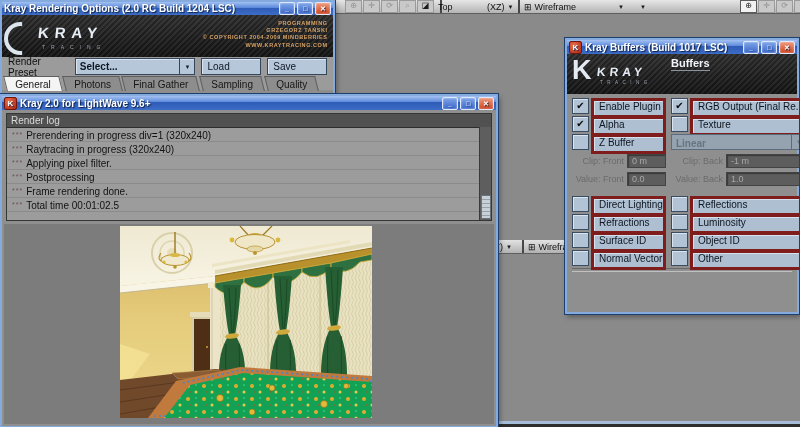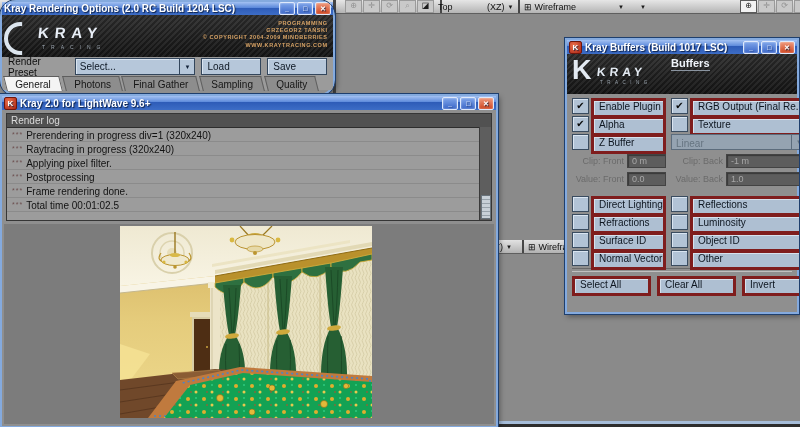--- a/index.html
+++ b/index.html
@@ -20,21 +20,21 @@
   .v-divider{position:absolute;left:333px;top:0;width:3px;height:427px;background:#454545;z-index:1;}
   .mid-header{position:absolute;left:336px;top:239px;width:332px;height:13px;
               background:linear-gradient(#e2e2e2,#b2b2b2);border-top:1px solid #8a8a8a;
               border-bottom:1px solid #5f5f5f;z-index:2;}
   .bottom-edge{position:absolute;left:0;top:421px;width:800px;height:3px;background:#a6bdd9;z-index:3;}
   .bottom-strip{position:absolute;left:0;top:424px;width:800px;height:3px;background:#2d2d2d;z-index:3;}
 
   
   .win{position:absolute;background:#8f8f8f;border:2px solid #84aade;outline:1px solid #1f3f6d;
        box-shadow:2px 3px 5px rgba(0,0,0,.35);}
-  .win1{left:0;top:0;width:331px;height:92px;z-index:5;border-radius:16px;}
+  .win1{left:0;top:0;width:331px;height:92px;z-index:5;}
   .win2{left:0;top:94px;width:494px;height:330px;z-index:6;}
   .win3{left:565px;top:38px;width:230px;height:272px;z-index:7;}
   .titlebar{height:14px;display:flex;align-items:center;padding:0 2px;
             background:linear-gradient(#a3c1f2,#5987da 45%,#2e5cb8 46%,#3d6dc6);
             color:#fff;font-size:10px;font-weight:bold;text-shadow:1px 1px 1px rgba(8,25,60,.9);}
   .win1 .titlebar{height:13px;}
   .tb-title{flex:1;white-space:nowrap;overflow:hidden;}
   .winbtn{width:14px;height:11px;margin-left:2px;border-radius:2px;border:1px solid #dfe9fb;
           display:flex;align-items:center;justify-content:center;font-size:7px;line-height:7px;
           color:#fff;background:linear-gradient(#7fa5ea,#3a66c8);flex:0 0 auto;
@@ -53,21 +53,21 @@
             border:4px solid #dce5ee;clip-path:inset(-2px 45% -2px -2px);}
   .brand{position:absolute;left:36px;top:9px;font-size:15px;font-weight:bold;letter-spacing:6px;
          color:#e9eff7;transform:skewX(-6deg);}
   .brand-sub{position:absolute;left:40px;top:29px;font-size:5px;letter-spacing:6px;color:#9aa4ae;}
   .credits{position:absolute;right:5px;top:4px;text-align:right;font-size:6px;line-height:8px;
            font-weight:bold;color:#d8a365;letter-spacing:.6px;transform:scale(.92);transform-origin:100% 0;}
   .w1-controls{height:19px;display:flex;align-items:center;padding:0 6px;gap:6px;
                background:#9b9b9b;font-size:10px;color:#101010;}
   .dropdown{width:126px;height:15px;background:#b6c7da;border:1px solid #33465c;
             box-shadow:inset 1px 1px 0 #dae5f1;display:flex;align-items:center;color:#0e1824;}
-  .dd-label{flex:1;padding-left:4px;font-size:10px;}
+  .dd-label{flex:1;padding-left:4px;font-size:10px;font-weight:bold;}
   .dd-arrow{width:14px;height:100%;border-left:1px solid #33465c;display:flex;align-items:center;
             justify-content:center;font-size:6px;color:#13233a;}
   .lw-btn{height:15px;background:#b6c7da;border:1px solid #33465c;box-shadow:inset 1px 1px 0 #dae5f1;
           font-size:10px;color:#0e1824;display:flex;align-items:center;padding-left:5px;}
   .btn-load,.btn-save{width:56px;}
   .tabs{height:14px;display:flex;padding-left:3px;background:#9b9b9b;}
   .tab{height:14px;padding:0 9px;margin-right:3px;background:#8d8d8d;border:1px solid #5e5e5e;
        border-bottom:none;transform:skewX(14deg);display:flex;align-items:center;
        font-size:10px;color:#161616;}
   .tab>span{transform:skewX(-14deg);white-space:nowrap;}
@@ -447,21 +447,16 @@
         <div class="toggle">
           <span class="cb"></span>
           <span class="tbtn">Normal Vector</span>
         </div>
         <div class="toggle">
           <span class="cb"></span>
           <span class="tbtn">Other</span>
         </div>
       </div>
       <div class="groove"></div>
-      <div class="w3-bottom">
-        <span class="tbtn bw1">Select All</span>
-        <span class="tbtn bw2">Clear All</span>
-        <span class="tbtn bw3">Invert</span>
-      </div>
     </div>
   </div>
 
 </div>
 
 </body></html>

